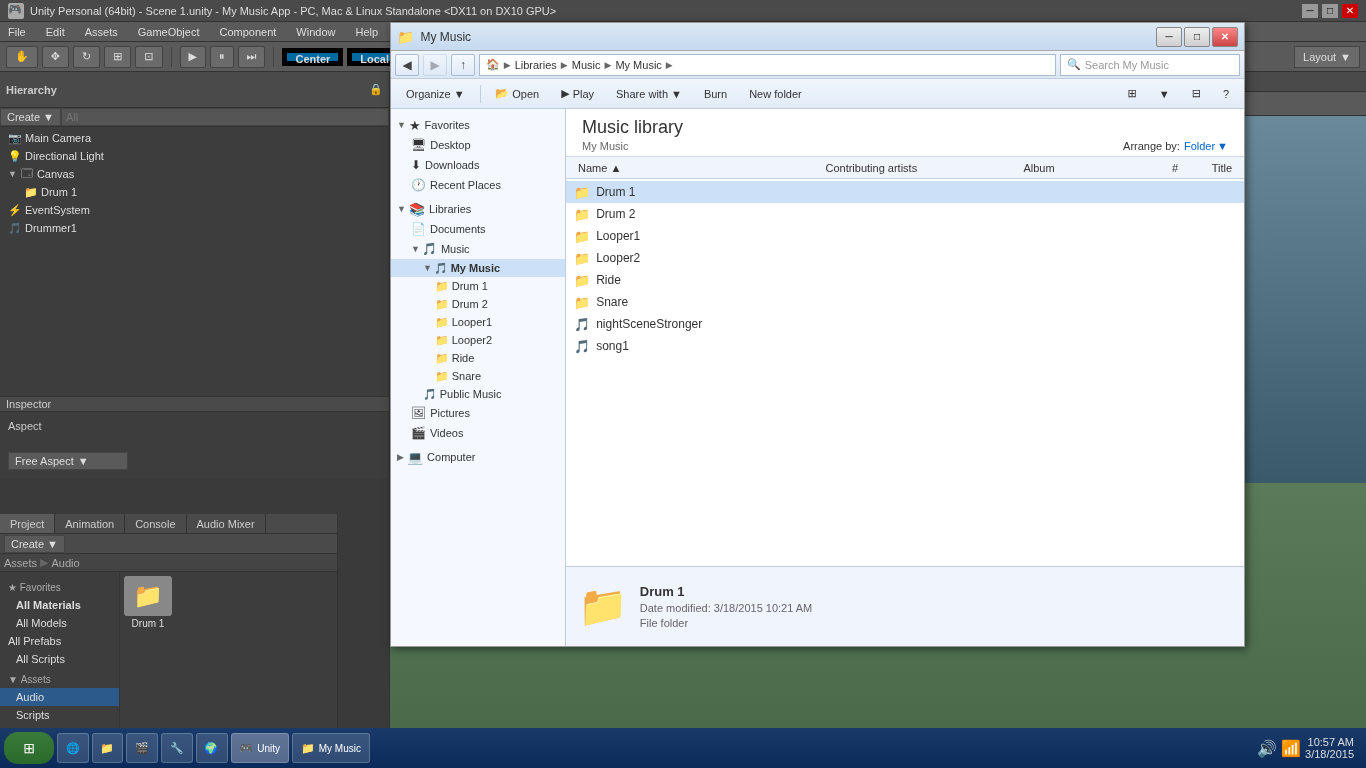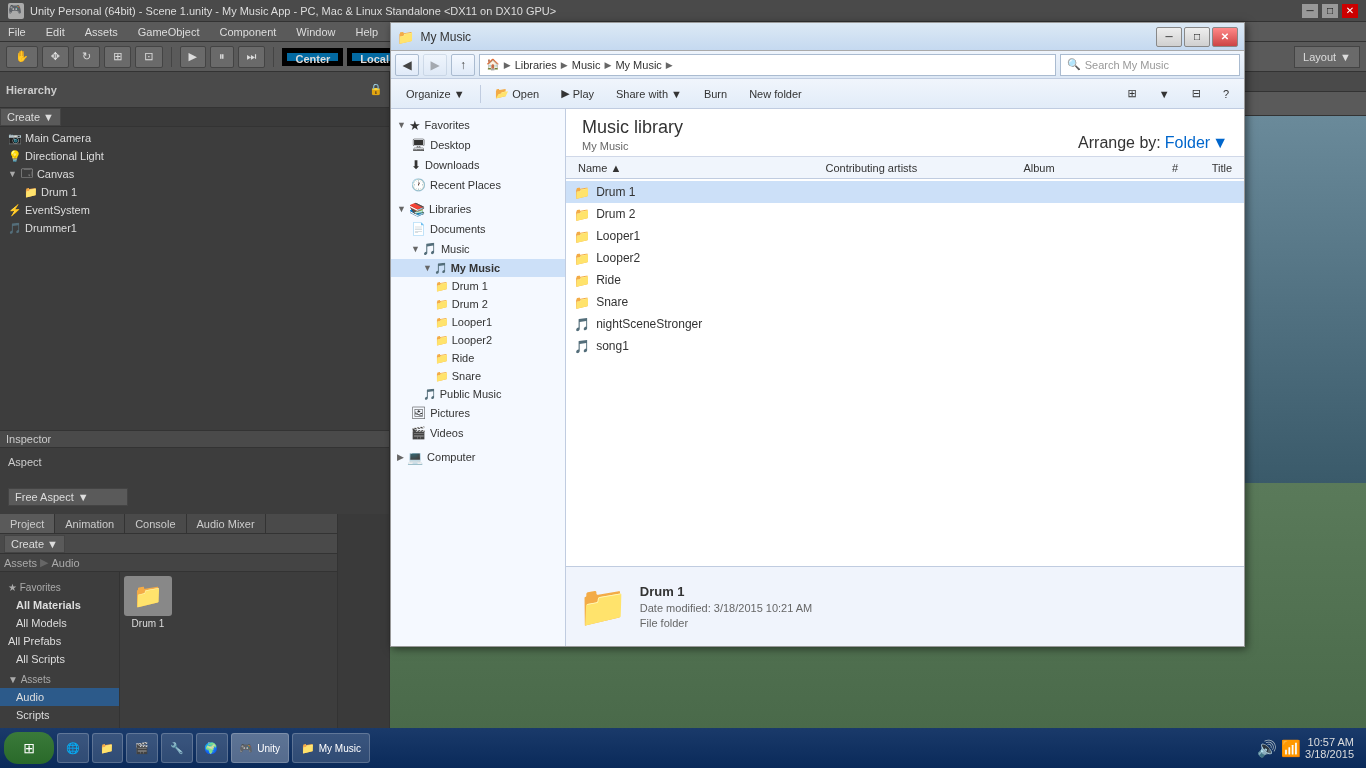--- a/index.html
+++ b/index.html
@@ -205,20 +205,21 @@
       height: 40%;
       background: linear-gradient(180deg, #5a7a5a 0%, #4a6a4a 100%);
     }
 
     
     .project-panel {
       width: 338px;
       border-right: 1px solid #333;
       display: flex;
       flex-direction: column;
+      margin-top: 36px;
     }
     .project-tabs {
       display: flex;
       background: #4a4a4a;
       height: 20px;
       border-bottom: 1px solid #333;
     }
     .project-tab {
       padding: 2px 10px;
       color: #ccc;
@@ -499,21 +500,21 @@
       padding: 8px 16px 4px;
       border-bottom: 1px solid #d0d8e8;
     }
     .content-title-area { flex: 1; }
     .content-title { font-size: 18px; color: #333; font-weight: normal; }
     .content-subtitle { font-size: 11px; color: #666; margin-top: 2px; }
     .arrange-by {
       display: flex;
       align-items: center;
       gap: 4px;
-      font-size: 16px;
+      font-size: 11px;
       color: #333;
     }
     .arrange-link { color: #0066cc; cursor: pointer; text-decoration: none; display: flex; align-items: center; gap: 2px; }
 
     .column-headers {
       display: flex;
       align-items: center;
       height: 22px;
       background: #f0f5fc;
       border-bottom: 1px solid #c0cce0;
@@ -668,20 +669,21 @@
 
     <div class="hierarchy-panel">
       <div class="panel-header">
         <span>Hierarchy</span>
         <span class="panel-header-right">
           <span style="color:#aaa;font-size:11px;">🔒</span>
         </span>
       </div>
       <div class="hierarchy-top">
         <button class="create-btn">Create ▼</button>
+        <input class="search-box" type="text" placeholder="All" style="">
       </div>
       <div class="hierarchy-content">
         <div class="hier-item">
           <span class="hier-icon">📷</span>
           <span>Main Camera</span>
         </div>
         <div class="hier-item">
           <span class="hier-icon">💡</span>
           <span>Directional Light</span>
         </div>

